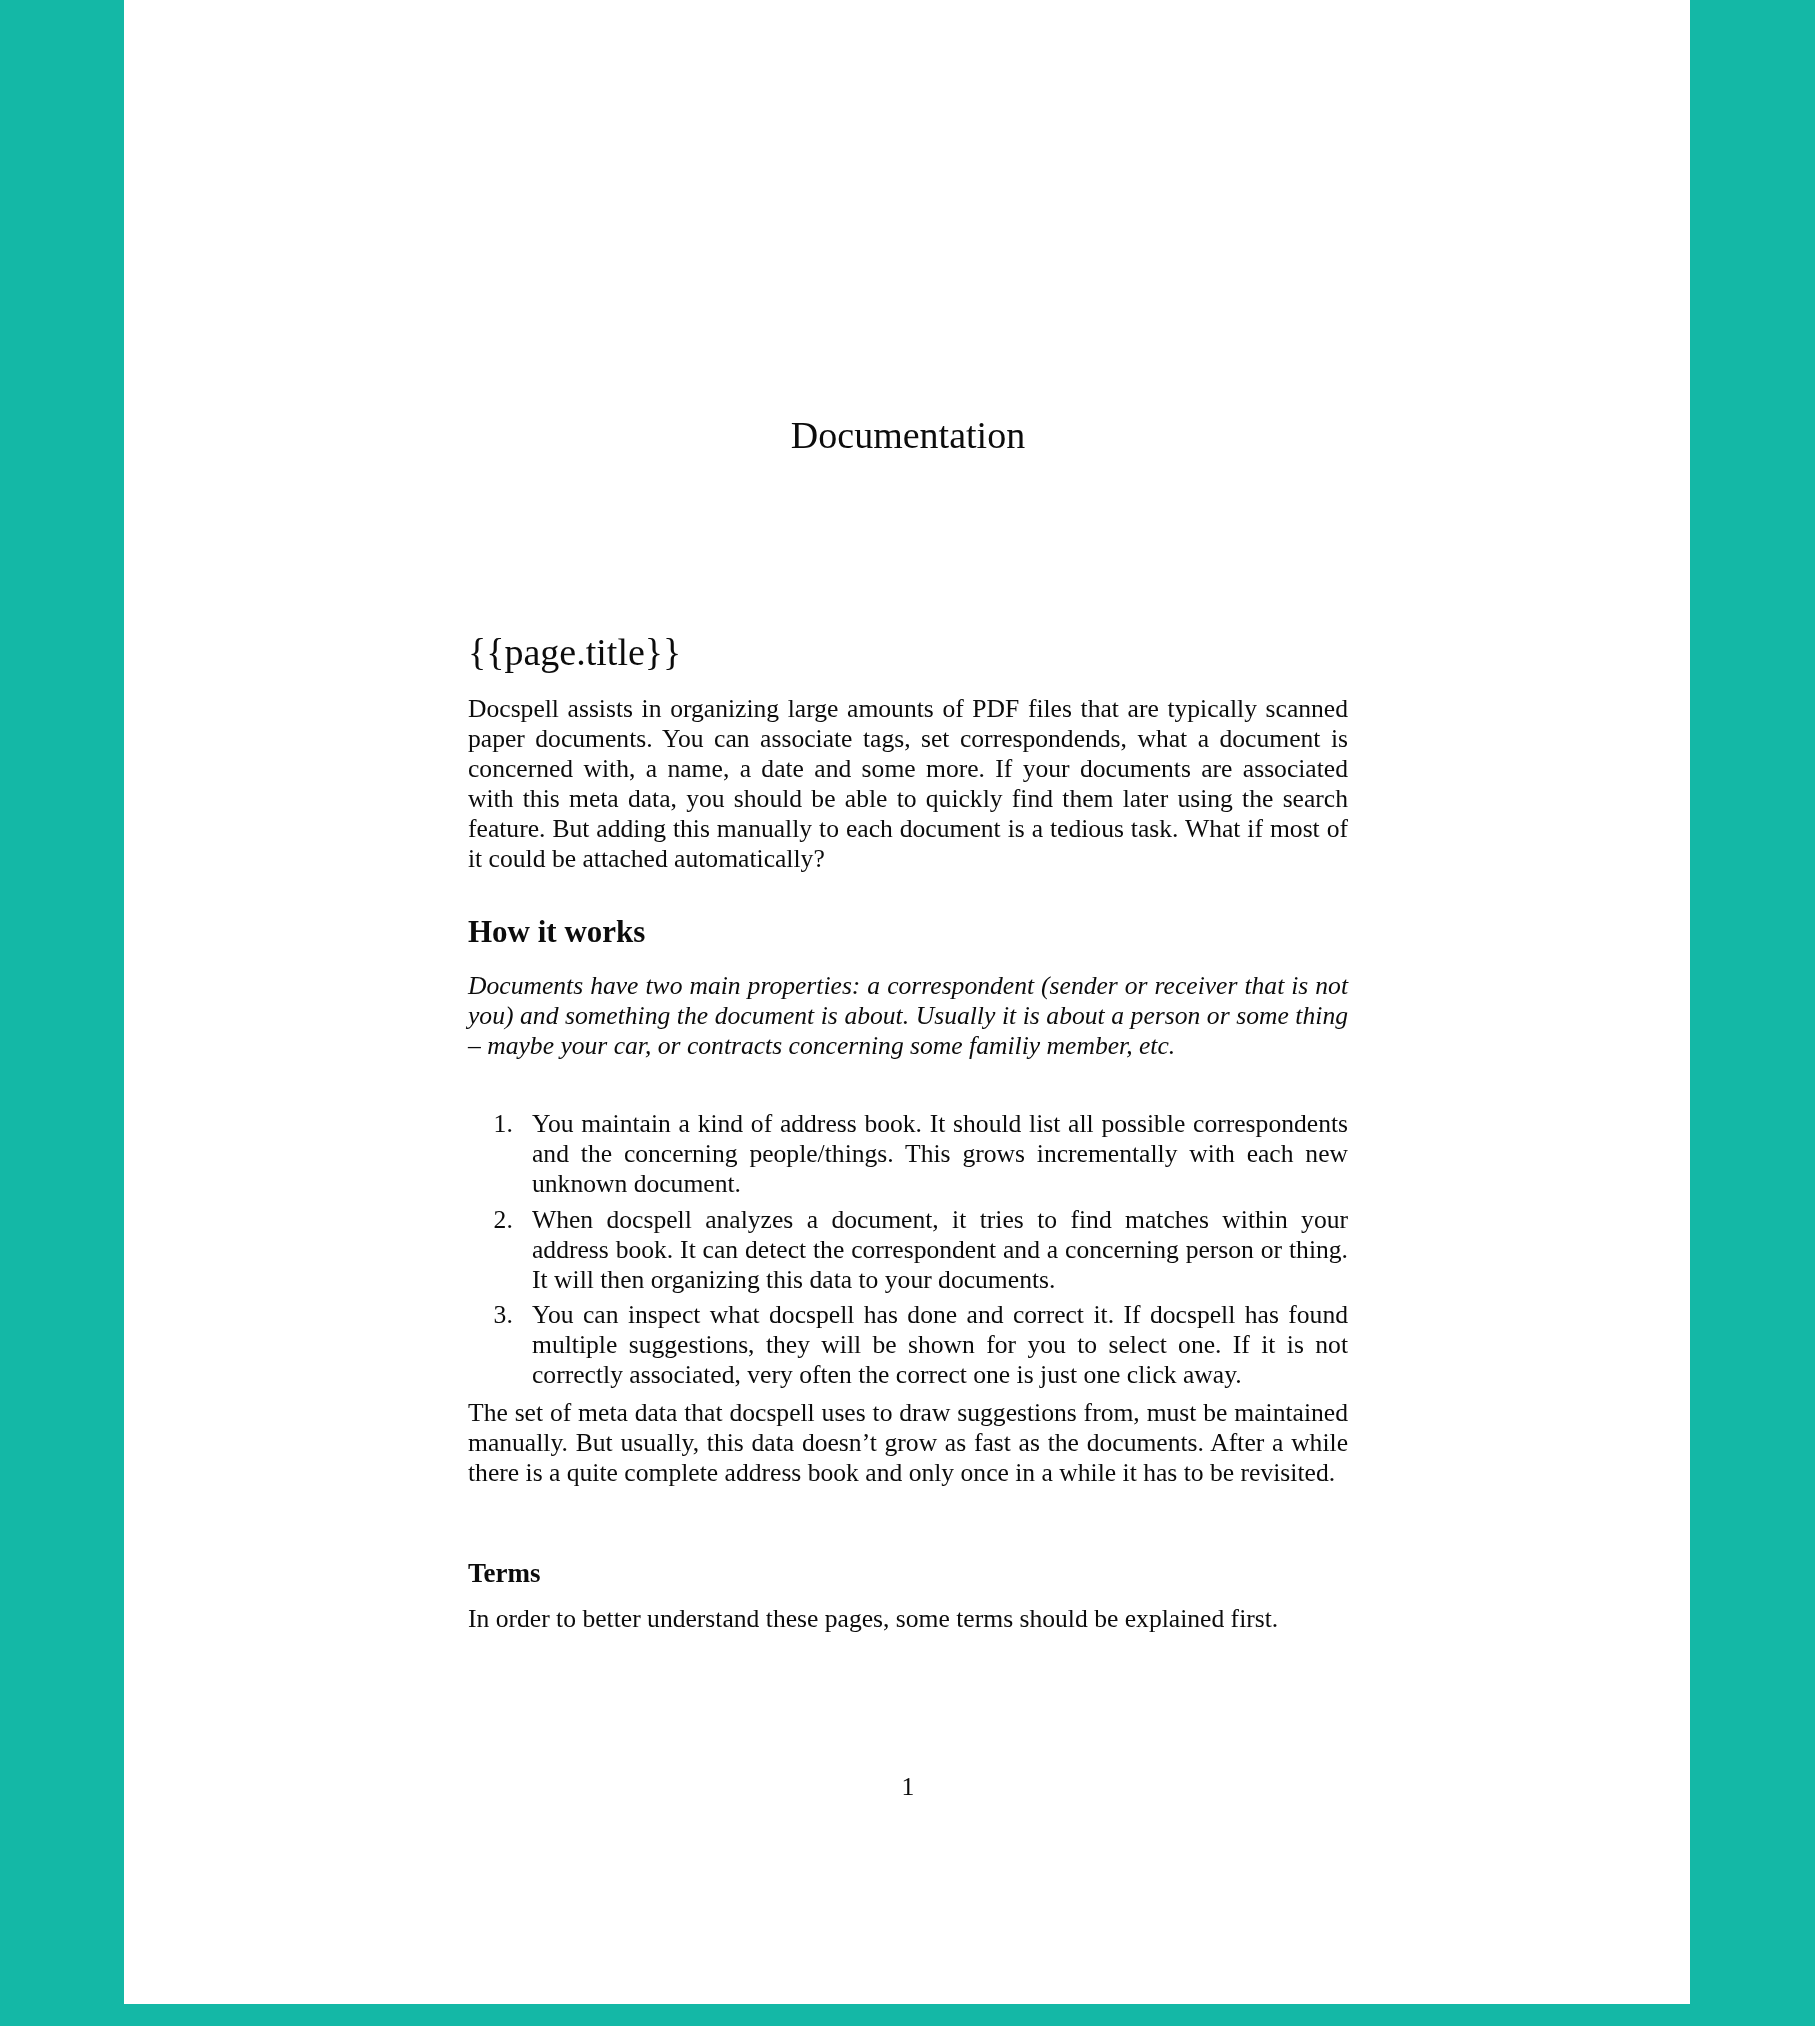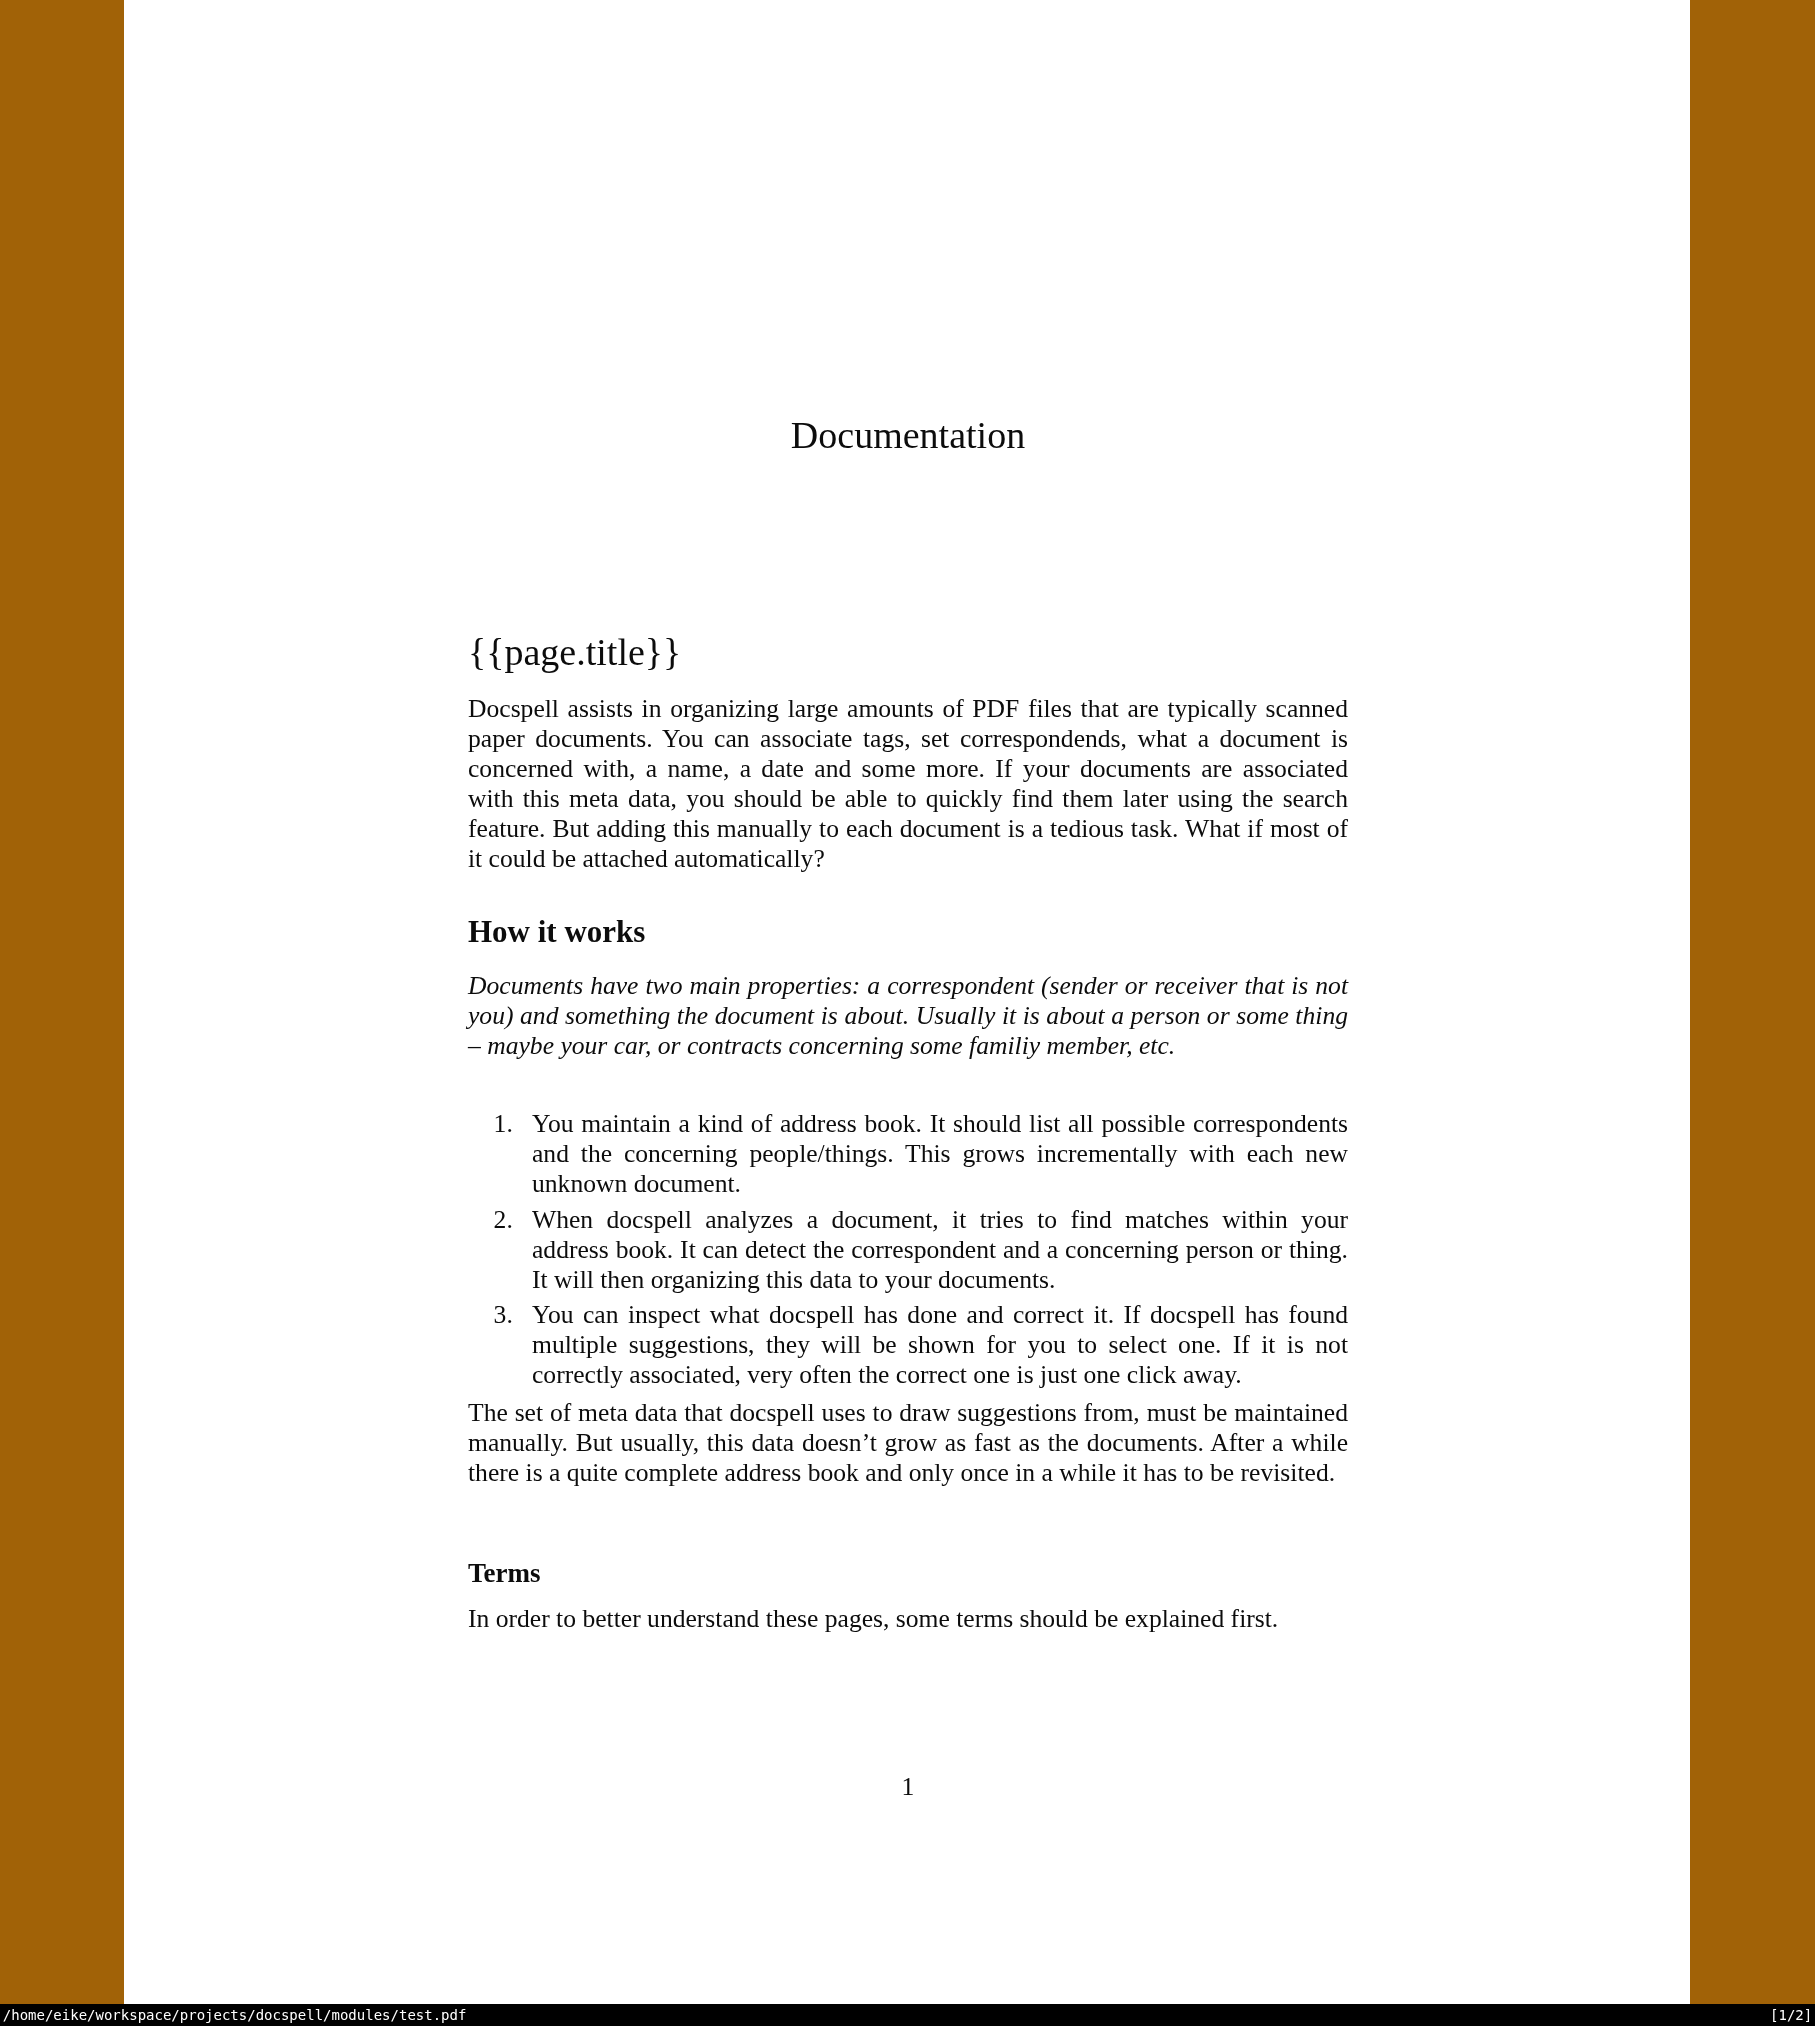--- a/index.html
+++ b/index.html
@@ -2,21 +2,21 @@
 <html style="font-size:15px"><head>
 <meta charset="utf-8">
 <style>
   * { margin: 0; padding: 0; box-sizing: border-box; }
   html, body {
     width: 1815px; height: 2026px;
     background: #000000;
     overflow: hidden;
     font-family: "Liberation Serif", serif;
   }
-  .viewer-root { position: relative; width: 1815px; height: 2026px; background: #a16207; }
+  .viewer-root { position: relative; width: 1815px; height: 2026px; background: #14b8a6; }
 
   .pdf-page {
     position: absolute; left: 124px; top: 0;
     width: 1566px; height: 2004px;
     background: #ffffff;
   }
 
   .block { position: absolute; left: 344px; width: 880px; color: #0c0c0c; }
 
   .doc-title {
@@ -91,19 +91,15 @@
     <p class="block para p-outro">The set of meta data that docspell uses to draw suggestions from, must be maintained manually. But usually, this data doesn’t grow as fast as the documents. After a while there is a quite complete address book and only once in a while it has to be revisited.</p>
 
     <h2 class="block h-terms">Terms</h2>
 
     <p class="block para p-terms">In order to better understand these pages, some terms should be explained first.</p>
 
     <div class="block page-num">1</div>
 
   </div>
 
-  <div class="statusbar">
-    <span>/home/eike/workspace/projects/docspell/modules/test.pdf</span>
-    <span>[1/2]</span>
-  </div>
 
 </div>
 
 
 </body></html>

